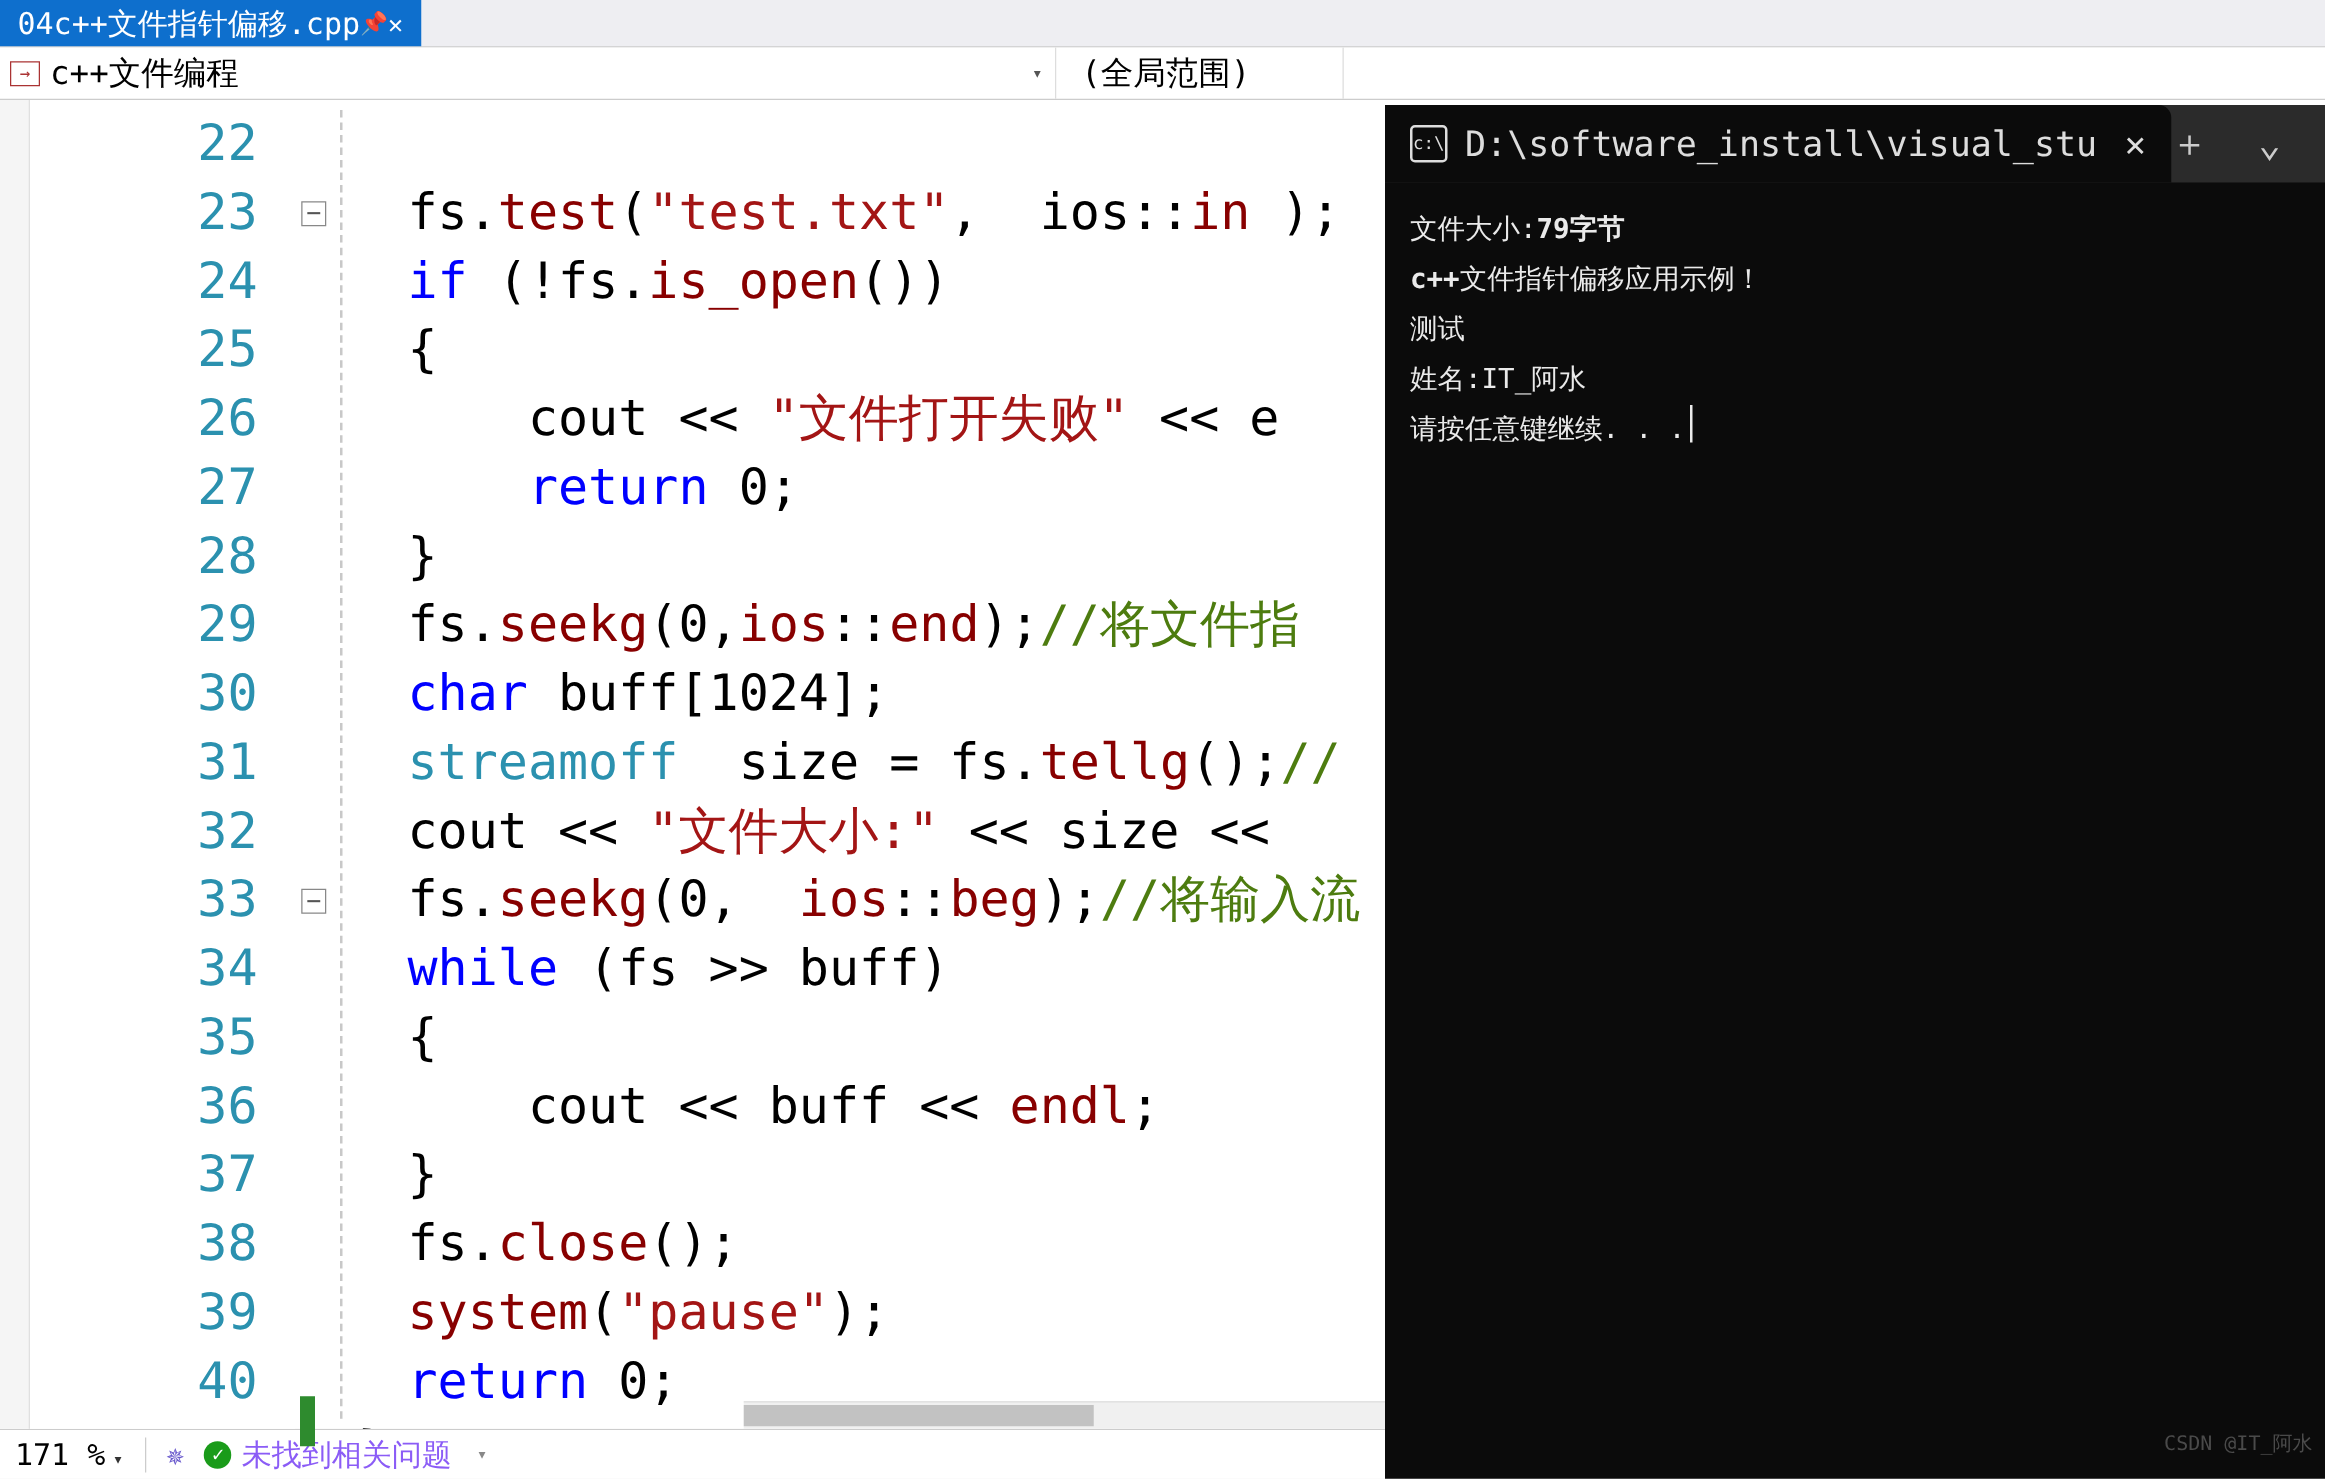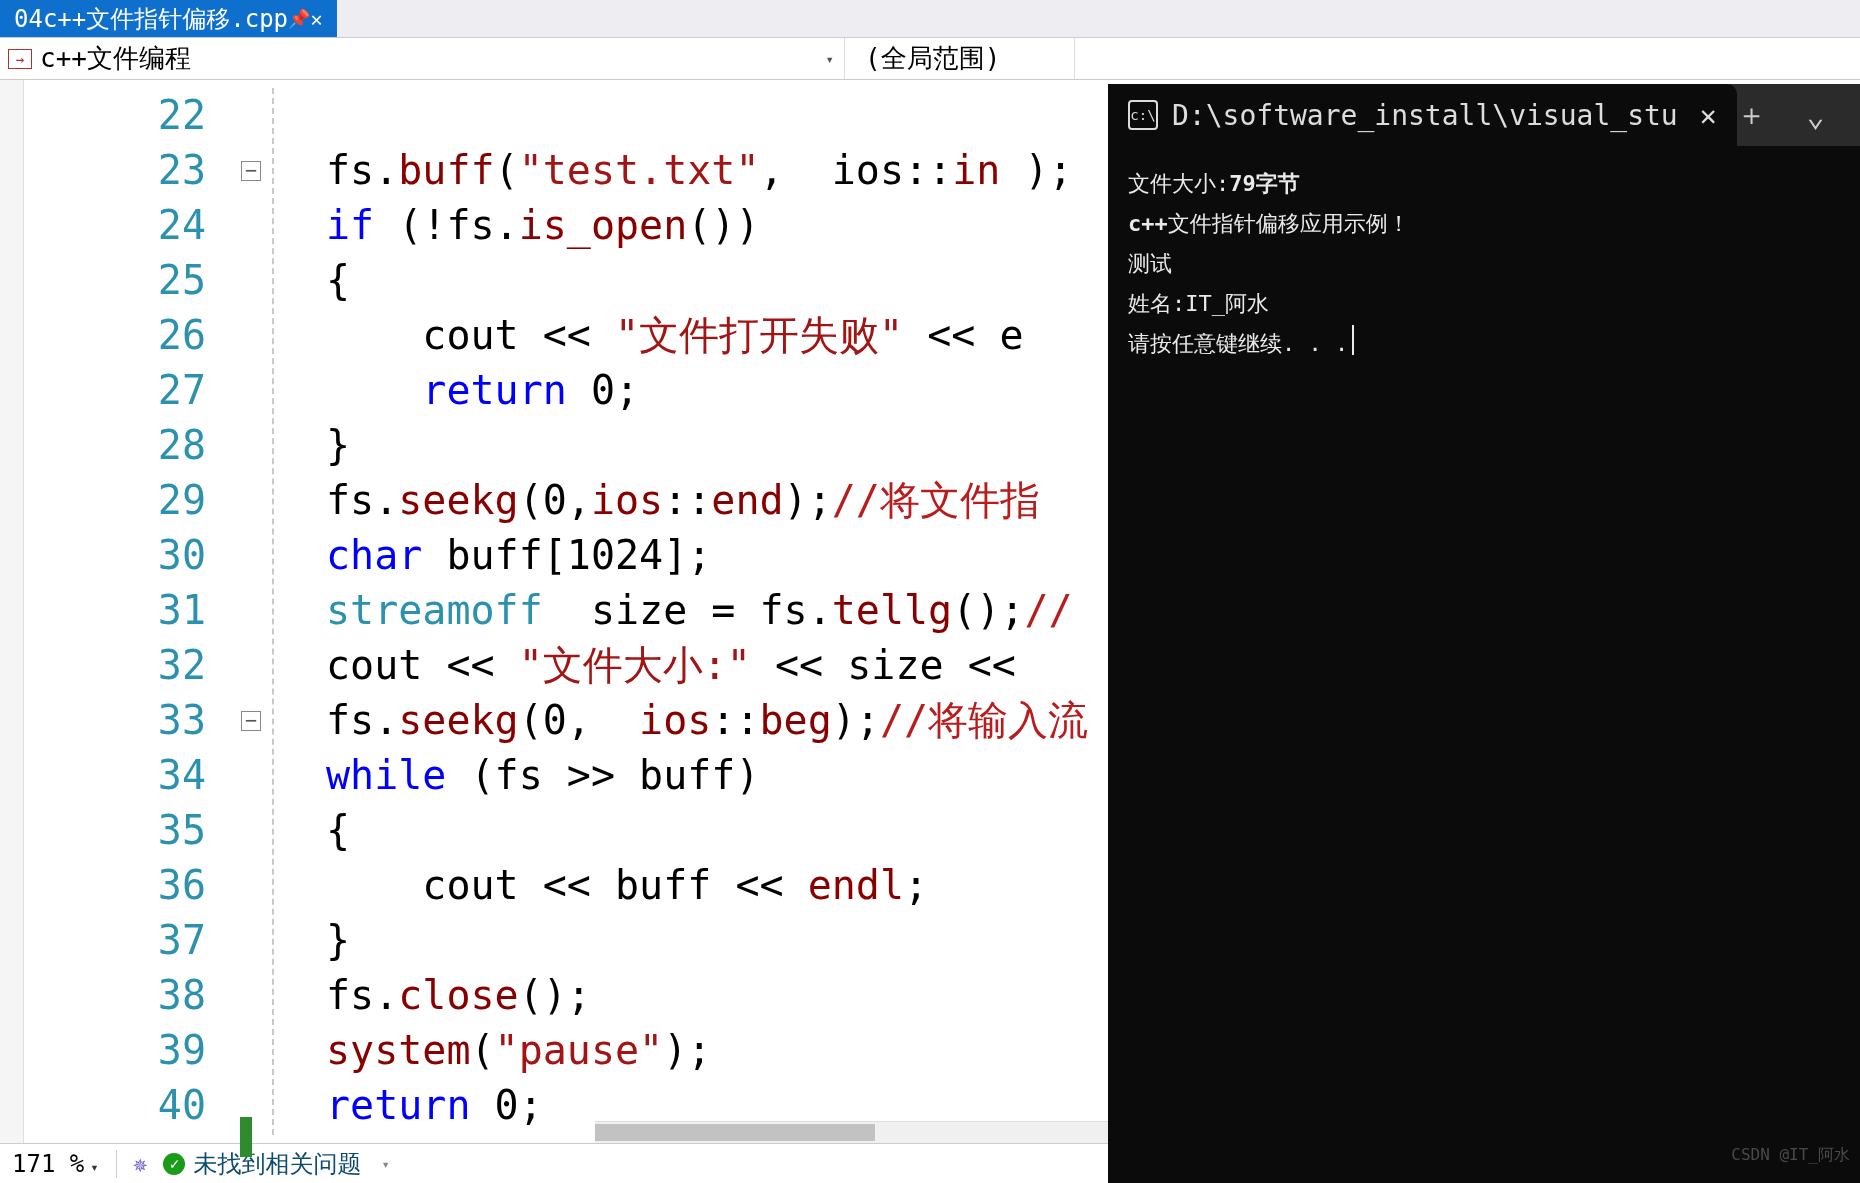--- a/index.html
+++ b/index.html
@@ -23,34 +23,34 @@
   .editor-wrap { position: relative; height: calc(100% - 38px - 42px - 40px); display: flex; background: #fff; }
   .editor-left-bar { width: 24px; background: #f5f5f5; border-right: 1px solid #e0e0e0; }
   .gutter { width: 212px; text-align: right; padding-right: 30px; font-size: 40px; line-height: 55px; color: #2b91af; padding-top: 8px; background: #fff; user-select: none; }
   .fold-col { width: 30px; font-size: 20px; color: #555; line-height: 55px; padding-top: 8px; text-align: center; }
   .fold-box { display: inline-block; width: 20px; height: 20px; border: 1px solid #888; line-height: 16px; text-align: center; font-size: 20px; background: #fff; }
   .guide-col { width: 20px; position: relative; }
   .guide-line { position: absolute; left: 6px; top: 8px; bottom: 8px; border-left: 2px dashed #c8c8c8; }
   .code { flex: 1; font-size: 40px; line-height: 55px; padding-top: 8px; padding-left: 40px; white-space: pre; overflow: hidden; }
   .kw    { color: #0000ff; }
   .str   { color: #a31515; }
-  .cmt   { color: #b91c1c; }
+  .cmt   { color: #4d7c0f; }
   .type  { color: #2b91af; }
   .id    { color: #000; }
   .member{ color: #880000; }
 
   .change-bar { position: absolute; left: 240px; top: 1037px; width: 12px; height: 40px; background: #2e8b2e; }
 
   
   .status-bar { display: flex; align-items: center; height: 40px; background: #fff; border-top: 1px solid #ccc; font-size: 24px; }
   .zoom-box { width: 117px; padding-left: 12px; border-right: 1px solid #ccc; }
   .zoom-caret { font-size: 14px; color: #333; margin-left: 6px; }
   .sb-icon { margin: 0 16px; color: #6a5acd; font-size: 24px; }
   .ok-dot { display: inline-flex; align-items: center; justify-content: center; width: 22px; height: 22px; background: #1a9b1a; border-radius: 50%; color: #fff; font-size: 16px; margin-right: 8px; }
-  .sb-text { color: #0c4a6e; }
+  .sb-text { color: #8b5cf6; }
   .sb-spacer { flex: 1; }
   .scrollbar-h-track { position: absolute; left: 595px; right: 0; bottom: 40px; height: 22px; background: #f0f0f0; border-top: 1px solid #ddd; }
   .scrollbar-h-thumb { position: absolute; left: 0; width: 280px; top: 2px; bottom: 2px; background: #c2c2c2; }
 
   
   .console { position: absolute; top: 84px; right: 0; width: 752px; bottom: 0; background: #0b0b0b; color: #eaeaea; font-size: 30px; }
   .console-titlebar { display: flex; align-items: center; height: 62px; background: #2b2b2b; }
   .ct-tab { display: flex; align-items: center; gap: 14px; background: #0b0b0b; height: 100%; padding: 0 20px; font-size: 28px; color: #ddd; border-top-right-radius: 10px; }
   .ct-icon { display: inline-flex; align-items: center; justify-content: center; width: 30px; height: 30px; border: 2px solid #ddd; border-radius: 4px; font-size: 14px; color: #ddd; }
   .ct-close { color: #ddd; font-size: 28px; cursor: pointer; margin-left: 8px; }
@@ -126,21 +126,21 @@
       <div>&nbsp;</div>
       <div>&nbsp;</div>
       <div>&nbsp;</div>
       <div>&nbsp;</div>
       <div>&nbsp;</div>
     </div>
   <div class="guide-col">
       <div class="guide-line"></div>
     </div>
   <div class="code">
-<span class="id">fs.</span><span class="member">buff</span><span>(</span><span class="str">"test.txt"</span><span>,  ios::</span><span class="member">in</span><span> );</span>
+<span class="id">fs.</span><span class="member">test</span><span>(</span><span class="str">"test.txt"</span><span>,  ios::</span><span class="member">in</span><span> );</span>
 <span class="kw">if</span><span> (!fs.</span><span class="member">is_open</span><span>())</span>
 <span>{</span>
     <span class="id">cout</span><span> &lt;&lt; </span><span class="str">"文件打开失败"</span><span> &lt;&lt; e</span>
     <span class="kw">return</span><span> 0;</span>
 <span>}</span>
 <span class="id">fs.</span><span class="member">seekg</span><span>(0,</span><span class="member">ios</span><span>::</span><span class="member">end</span><span>);</span><span class="cmt">//将文件指</span>
 <span class="kw">char</span><span> buff[1024];</span>
 <span class="type">streamoff</span><span>  size = fs.</span><span class="member">tellg</span><span>();</span><span class="cmt">//</span>
 <span class="id">cout</span><span> &lt;&lt; </span><span class="str">"文件大小:"</span><span> &lt;&lt; size &lt;&lt; </span>
 <span class="id">fs.</span><span class="member">seekg</span><span>(0,  </span><span class="member">ios</span><span>::</span><span class="member">beg</span><span>);</span><span class="cmt">//将输入流</span>

